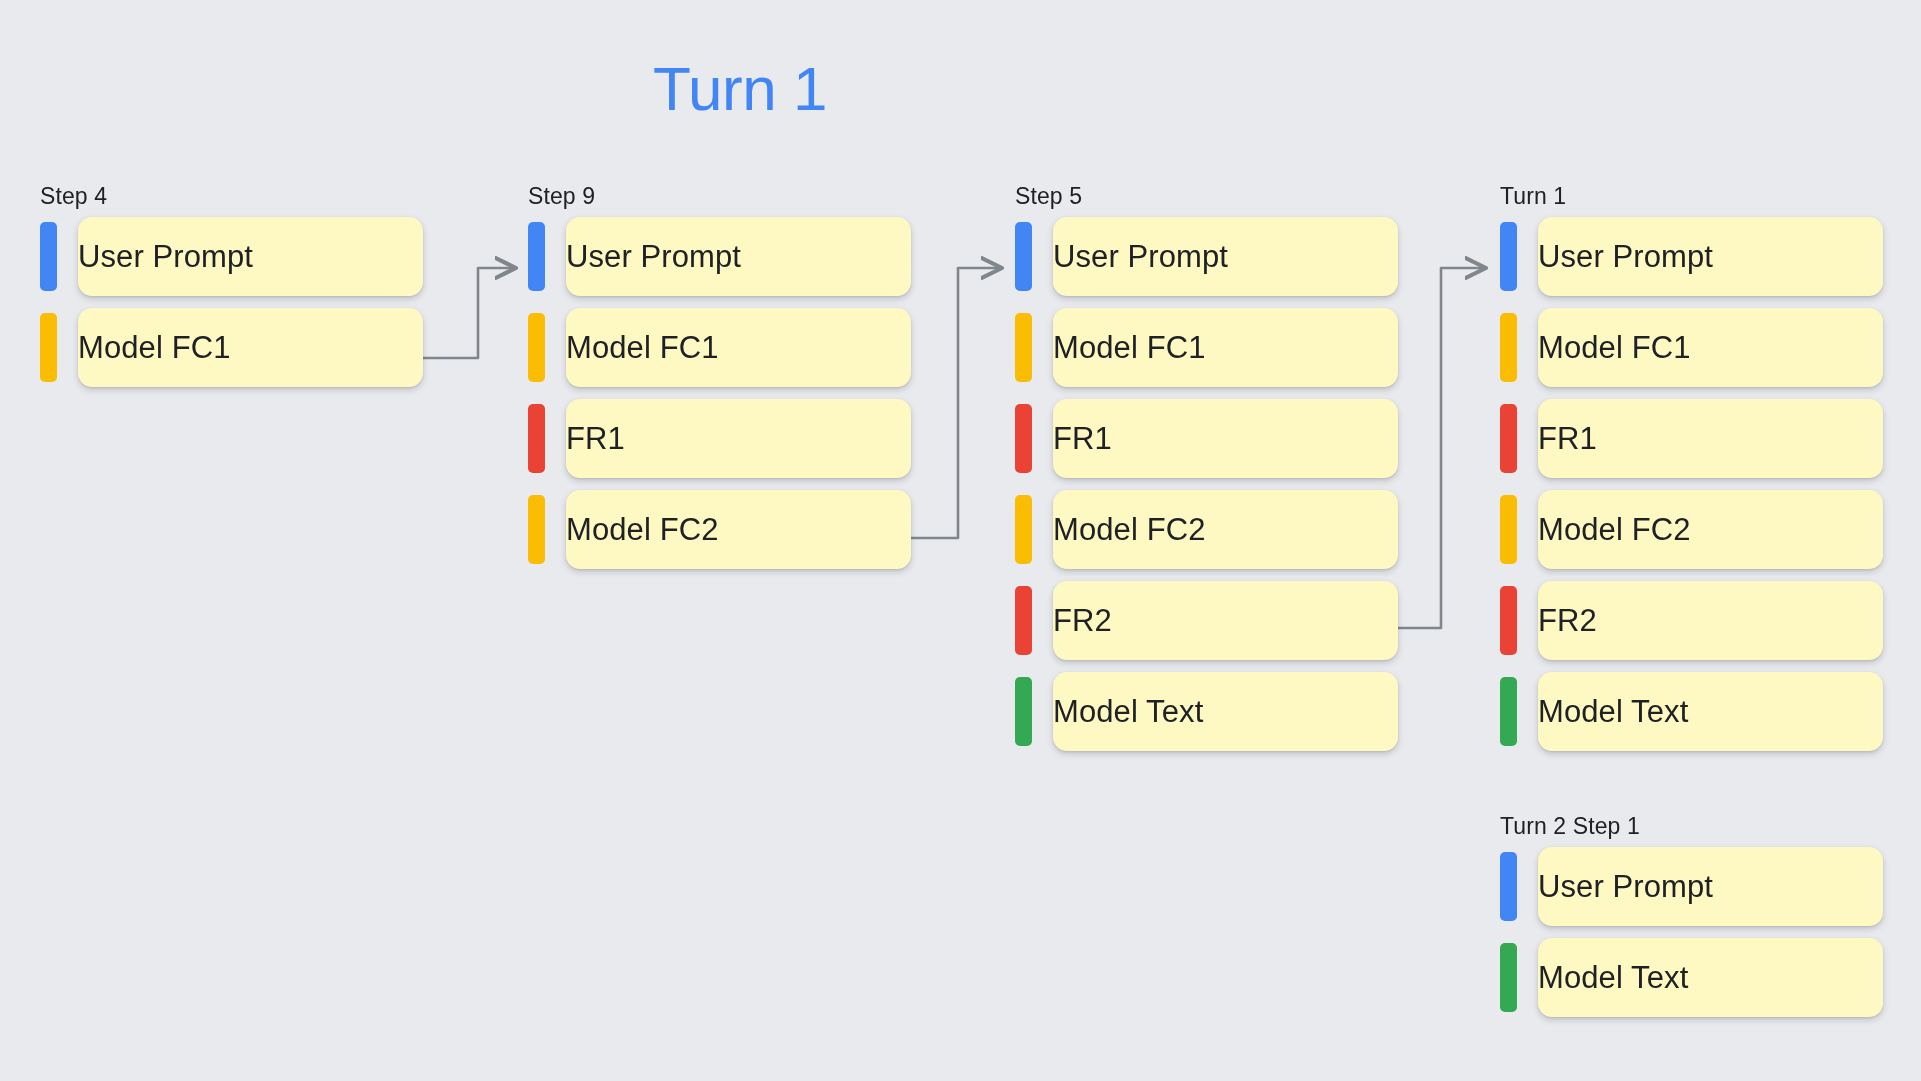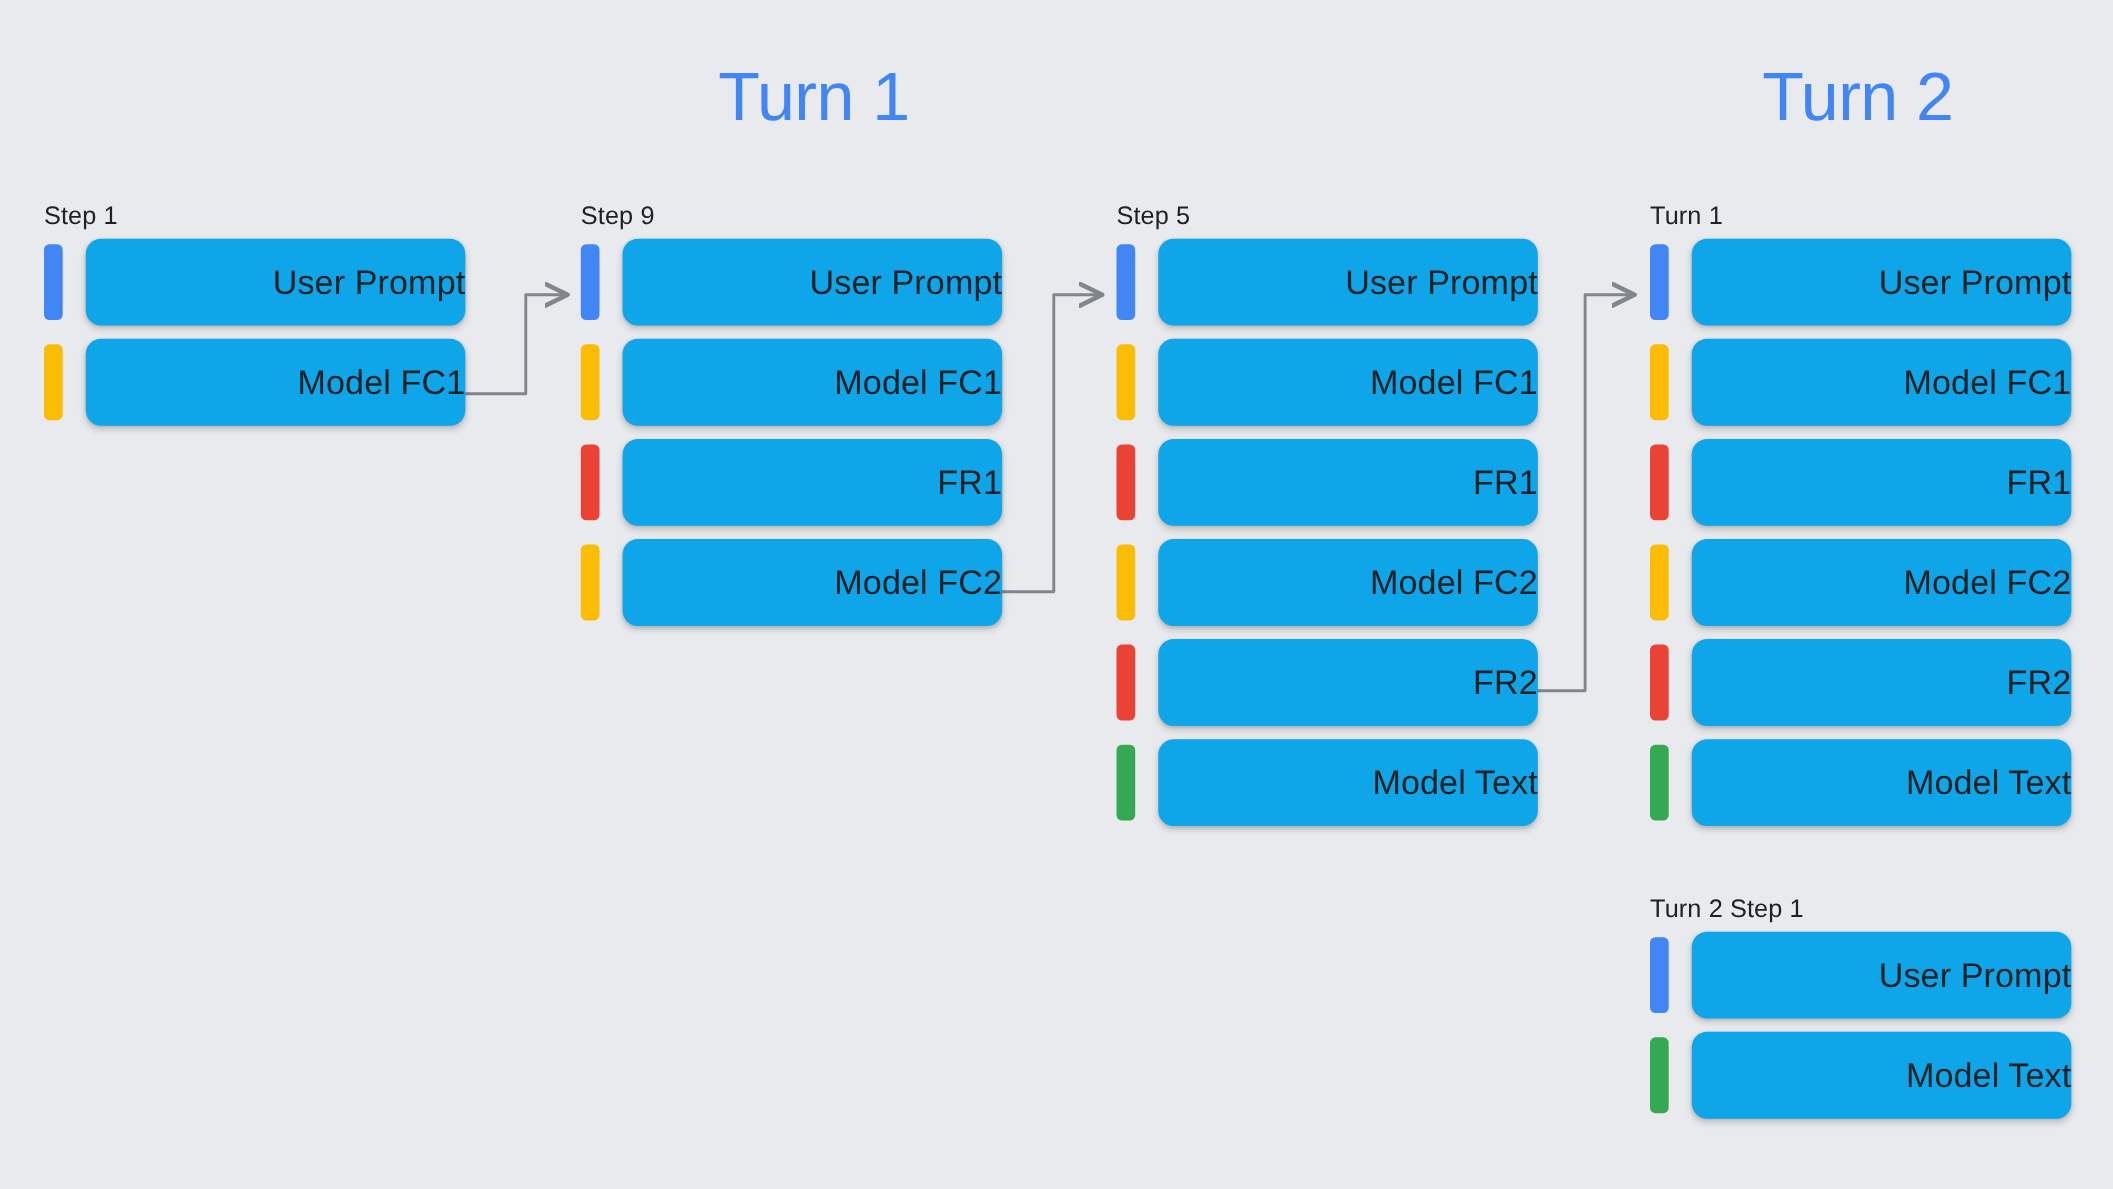--- a/index.html
+++ b/index.html
@@ -69,26 +69,26 @@
     width: 17px;
     height: 69px;
     border-radius: 5px;
   }
 
   .card {
     position: absolute;
     left: 38px;
     top: 0;
     height: 79px;
-    background: #0ea5e9;
+    background: #fef9c3;
     border-radius: 14px;
     box-shadow: 0 3px 6px rgba(60,64,67,0.22), 0 1px 2px rgba(60,64,67,0.12);
     display: flex;
     align-items: center;
-    justify-content: flex-end;
+    justify-content: flex-start;
   }
   .card-text {
     font-size: 31px;
     color: #202124;
     letter-spacing: 0.1px;
     line-height: 1;
     white-space: nowrap;
   }
 
   
@@ -111,38 +111,37 @@
     height: 1081px;
     pointer-events: none;
   }
 </style>
 </head>
 <body style="background: rgb(232, 234, 237);">
 
 <div id="canvas">
 
   <div class="turn-heading" id="turn-heading-1" style="color: rgb(66, 133, 244);">Turn 1</div>
-  <div class="turn-heading" id="turn-heading-2" style="color: rgb(66, 133, 244);">Turn 2</div>
 
   <svg id="arrows" viewBox="0 0 1921 1081" width="1921" height="1081">
     <defs>
       <marker id="arrowhead" markerWidth="9" markerHeight="9" refX="8" refY="4.5" orient="auto" markerUnits="strokeWidth">
         <path d="M0,0.6 L8,4.5 L0,8.4" fill="none" stroke="#80868b" stroke-width="1.6" stroke-linecap="round" stroke-linejoin="round"></path>
       </marker>
     </defs>
 
     <path d="M 387 358 L 478 358 L 478 268 L 516 268" fill="none" stroke="#80868b" stroke-width="2.6" stroke-linejoin="round" marker-end="url(#arrowhead)"></path>
 
     <path d="M 876 538 L 958 538 L 958 268 L 1002 268" fill="none" stroke="#80868b" stroke-width="2.6" stroke-linejoin="round" marker-end="url(#arrowhead)"></path>
 
     <path d="M 1362 628 L 1441 628 L 1441 268 L 1486 268" fill="none" stroke="#80868b" stroke-width="2.6" stroke-linejoin="round" marker-end="url(#arrowhead)"></path>
   </svg>
 
   <div class="column" id="col-step1">
-    <div class="column-label">Step 1</div>
+    <div class="column-label">Step 4</div>
     <div class="rows">
       <div class="row">
         <div class="bar" style="background-color: rgb(66, 133, 244);"></div>
         <div class="card">
           <span class="card-text">User Prompt</span>
         </div>
       </div>
       <div class="row">
         <div class="bar" style="background-color: rgb(251, 188, 4);"></div>
         <div class="card">

